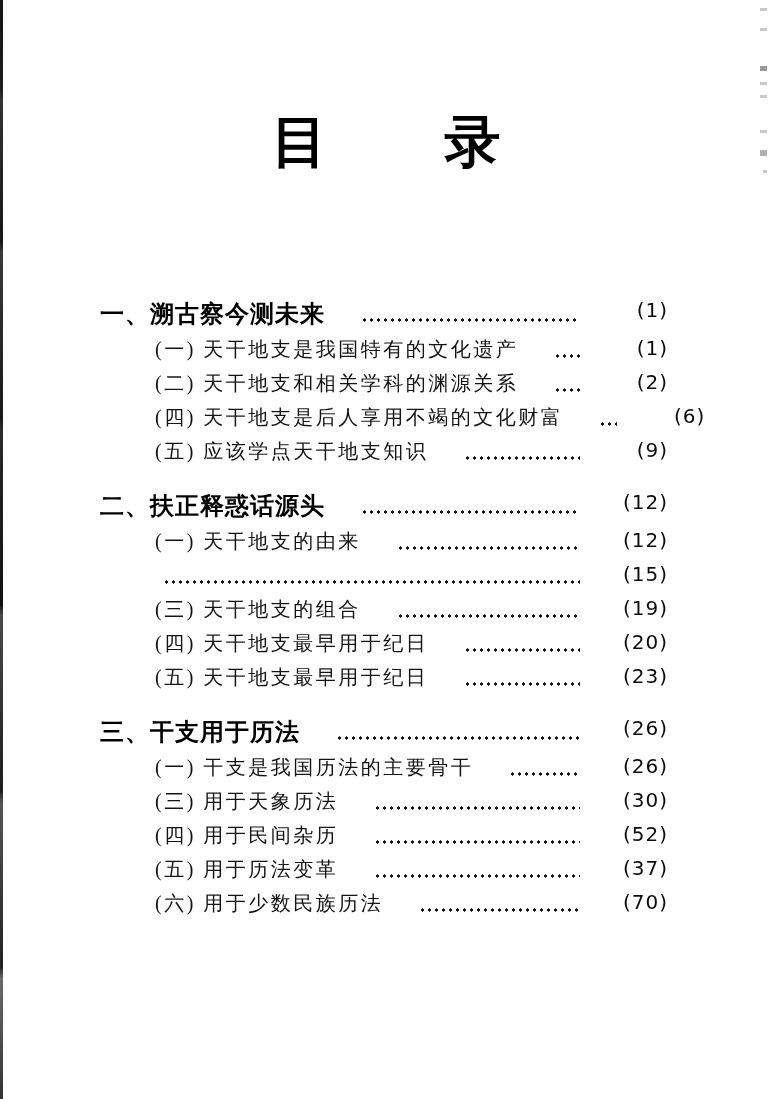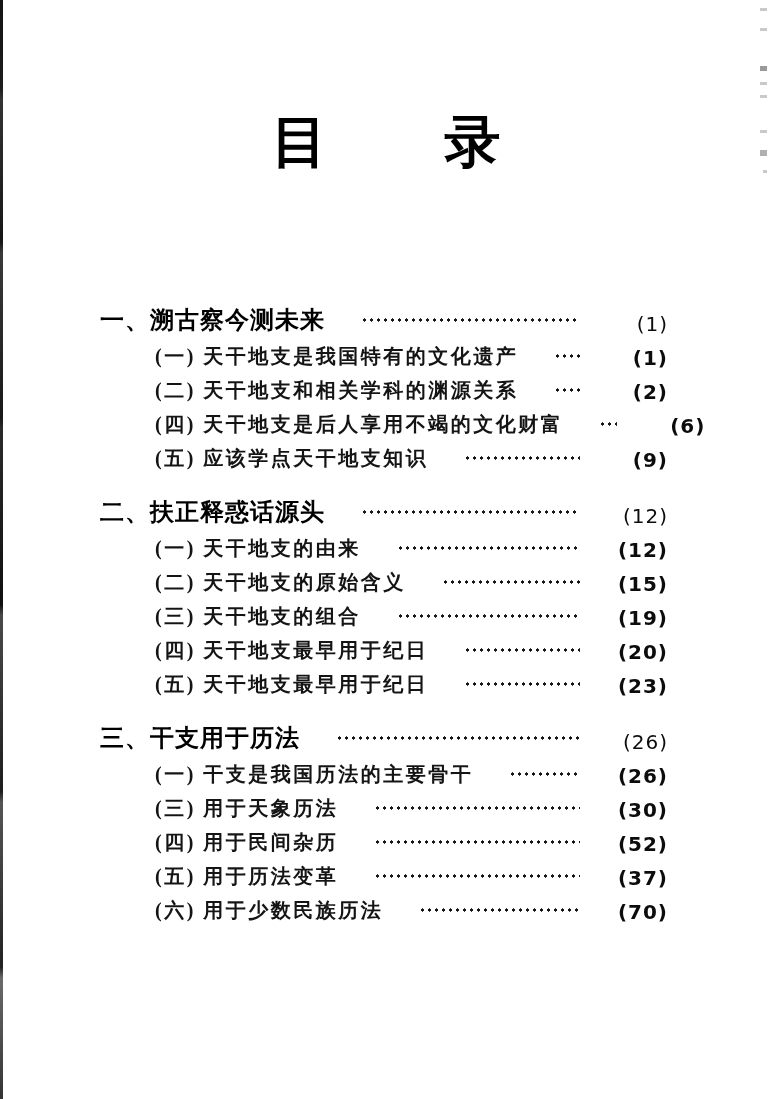--- a/index.html
+++ b/index.html
@@ -64,40 +64,39 @@
   }
 
   .toc {
     position: absolute;
     top: 298px;
     left: 100px;
     width: 568px;
   }
   .row {
     display: flex;
-    align-items: flex-end;
+    align-items: flex-start;
     gap: 28px;
   }
   .row.heading {
     height: 38px;
     margin-top: 18px;
     font-family: "Liberation Sans", "DejaVu Sans", sans-serif;
     font-weight: bold;
     font-size: 24px;
     letter-spacing: 1px;
     color: #000;
   }
   .row.heading:first-child { margin-top: 0; }
   .row.sub {
     height: 34px;
     font-size: 20px;
     letter-spacing: 2.5px;
     padding-left: 55px;
     color: #141414;
-    font-weight: bold;
   }
   .label { white-space: nowrap; }
   .leader {
     flex: 1;
     align-self: center;
     height: 10px;
     margin: 5px 4px 0 8px;
     background-image: radial-gradient(circle, #161616 1.45px, rgba(0,0,0,0) 1.75px);
     background-size: 7px 10px;
     background-repeat: repeat-x;
@@ -166,21 +165,20 @@
     <span class="label">二、扶正释惑话源头</span>
     <span class="leader"></span>
     <span class="pagenum">(12)</span>
   </div>
       <div class="row sub">
     <span class="label">(一) 天干地支的由来</span>
     <span class="leader"></span>
     <span class="pagenum">(12)</span>
   </div>
       <div class="row sub">
-    <span class="label">(二) 天干地支的原始含义</span>
     <span class="leader"></span>
     <span class="pagenum">(15)</span>
   </div>
       <div class="row sub">
     <span class="label">(三) 天干地支的组合</span>
     <span class="leader"></span>
     <span class="pagenum">(19)</span>
   </div>
       <div class="row sub">
     <span class="label">(四) 天干地支最早用于纪日</span>

